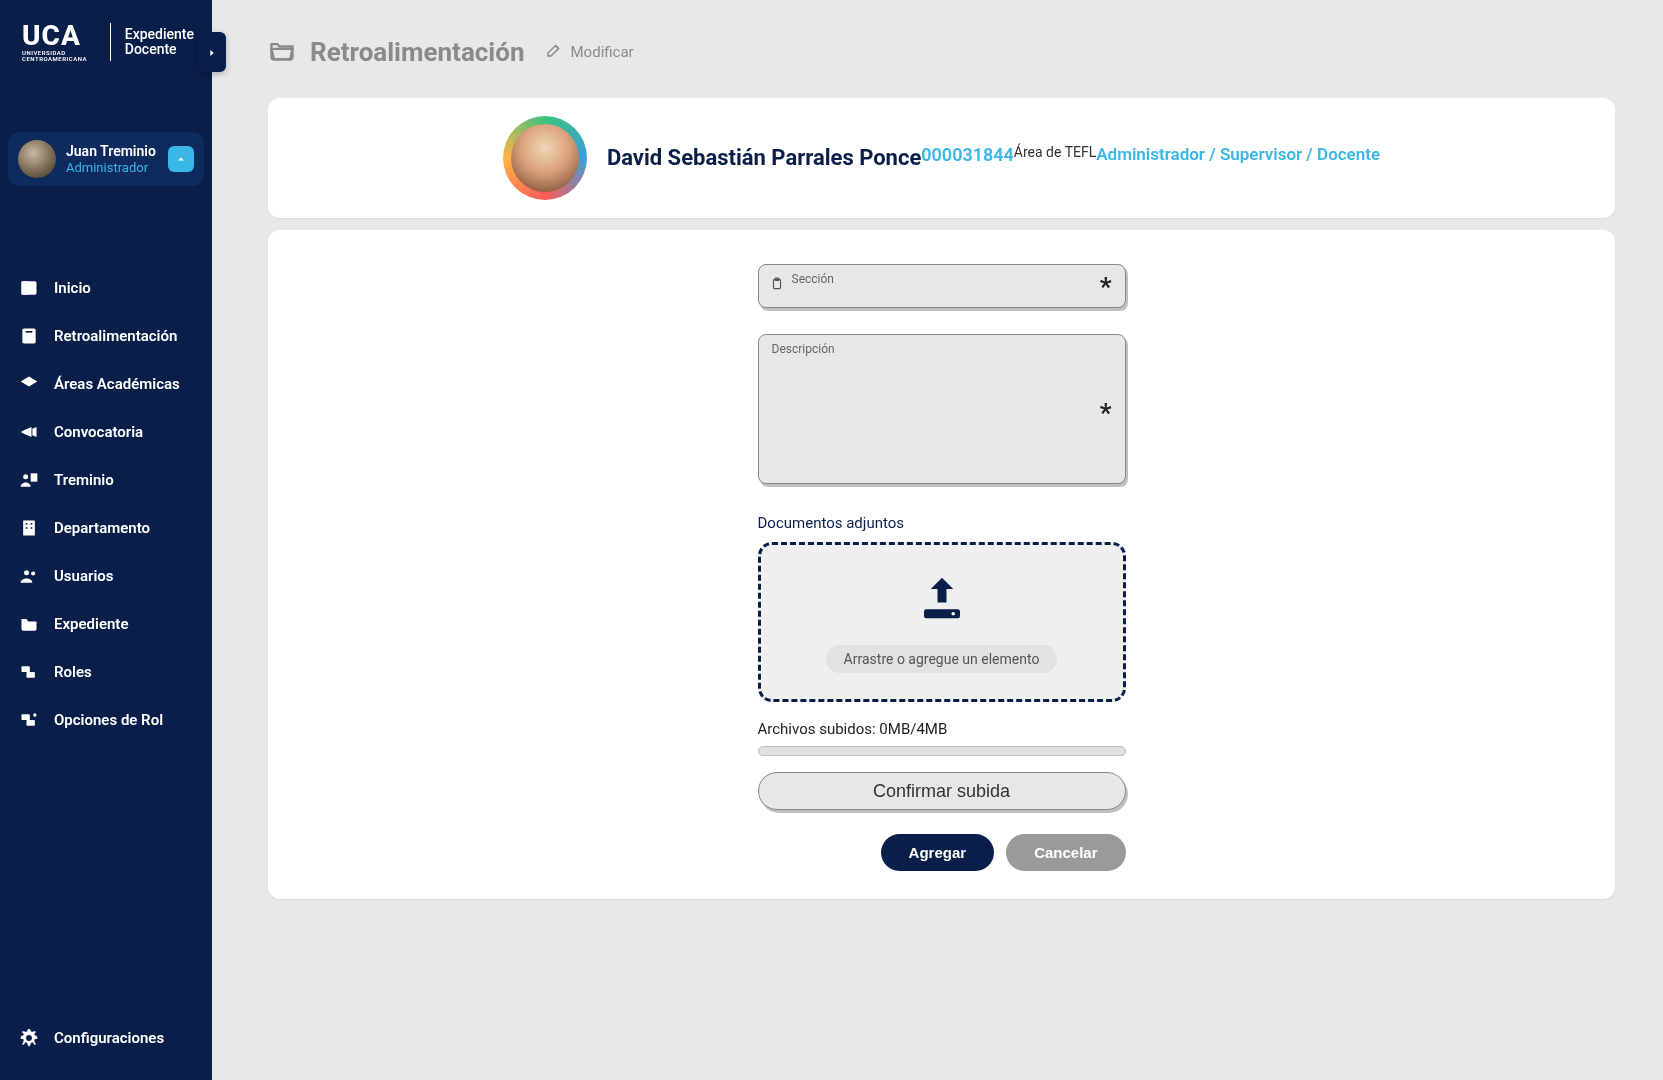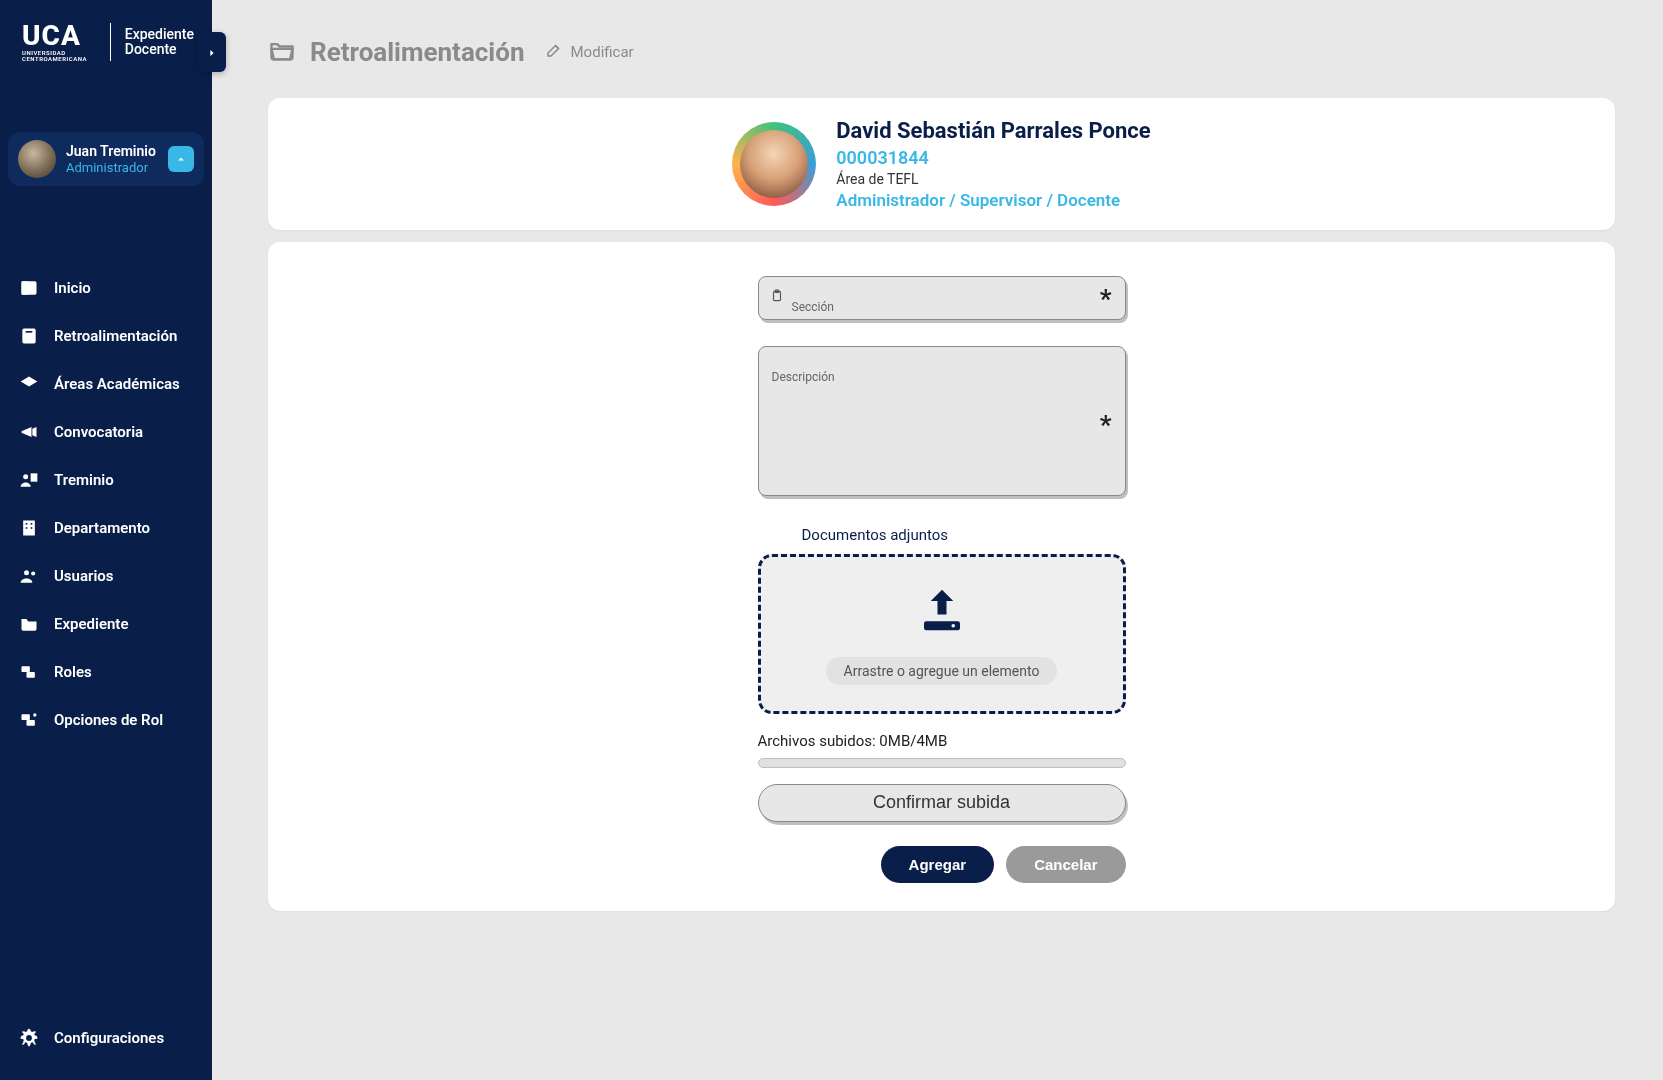--- a/index.html
+++ b/index.html
@@ -178,21 +178,21 @@
     overflow: hidden;
     flex-shrink: 0;
   }
   .profile-avatar::after {
     content: "";
     position: absolute;
     inset: 8px;
     border-radius: 50%;
     background: radial-gradient(circle at 50% 35%, #f3d6b8 0%, #d8a178 45%, #6b3a2a 100%);
   }
-  .profile-text { display: flex; flex-direction: column; line-height: 1.35; }
+  .profile-text { display: flex; flex-direction: row; line-height: 1.35; text-align: right; }
   .profile-name { font-size: 22px; font-weight: 700; color: #0a1e4a; }
   .profile-id { font-size: 18px; font-weight: 600; color: #39b7e6; }
   .profile-area { font-size: 14px; color: #333; }
   .profile-roles { font-size: 17px; font-weight: 600; color: #39b7e6; }
 
   .form-card {
     padding: 34px 24px 28px 24px;
   }
   .form-inner {
     max-width: 368px;
@@ -209,21 +209,21 @@
     border-radius: 8px;
     padding: 20px 14px 10px 14px;
     font-size: 14px;
     color: #333;
     box-shadow: 2px 3px 0 rgba(0,0,0,0.25);
   }
   .field-input { height: 44px; padding-left: 34px; }
   .field-textarea { height: 150px; resize: none; }
   .field-label-float {
     position: absolute;
-    top: 24px;
+    top: 8px;
     left: 34px;
     font-size: 12px;
     color: #666;
     pointer-events: none;
   }
   .field-label-float.nolpad { left: 14px; }
   .field-icon {
     position: absolute;
     left: 12px;
     top: 12px;
@@ -236,21 +236,20 @@
     font-weight: 700;
     color: #222;
   }
   .field .field-required { top: 8px; }
   .field.tall .field-required { top: 64px; }
 
   .attach-label {
     font-size: 15px;
     color: #0a1e4a;
     margin-bottom: 10px;
-    margin-left: 44px;
   }
   .dropzone {
     border: 3px dashed #0a1e4a;
     border-radius: 14px;
     background: #efefef;
     height: 160px;
     display: flex;
     flex-direction: column;
     align-items: center;
     justify-content: center;

